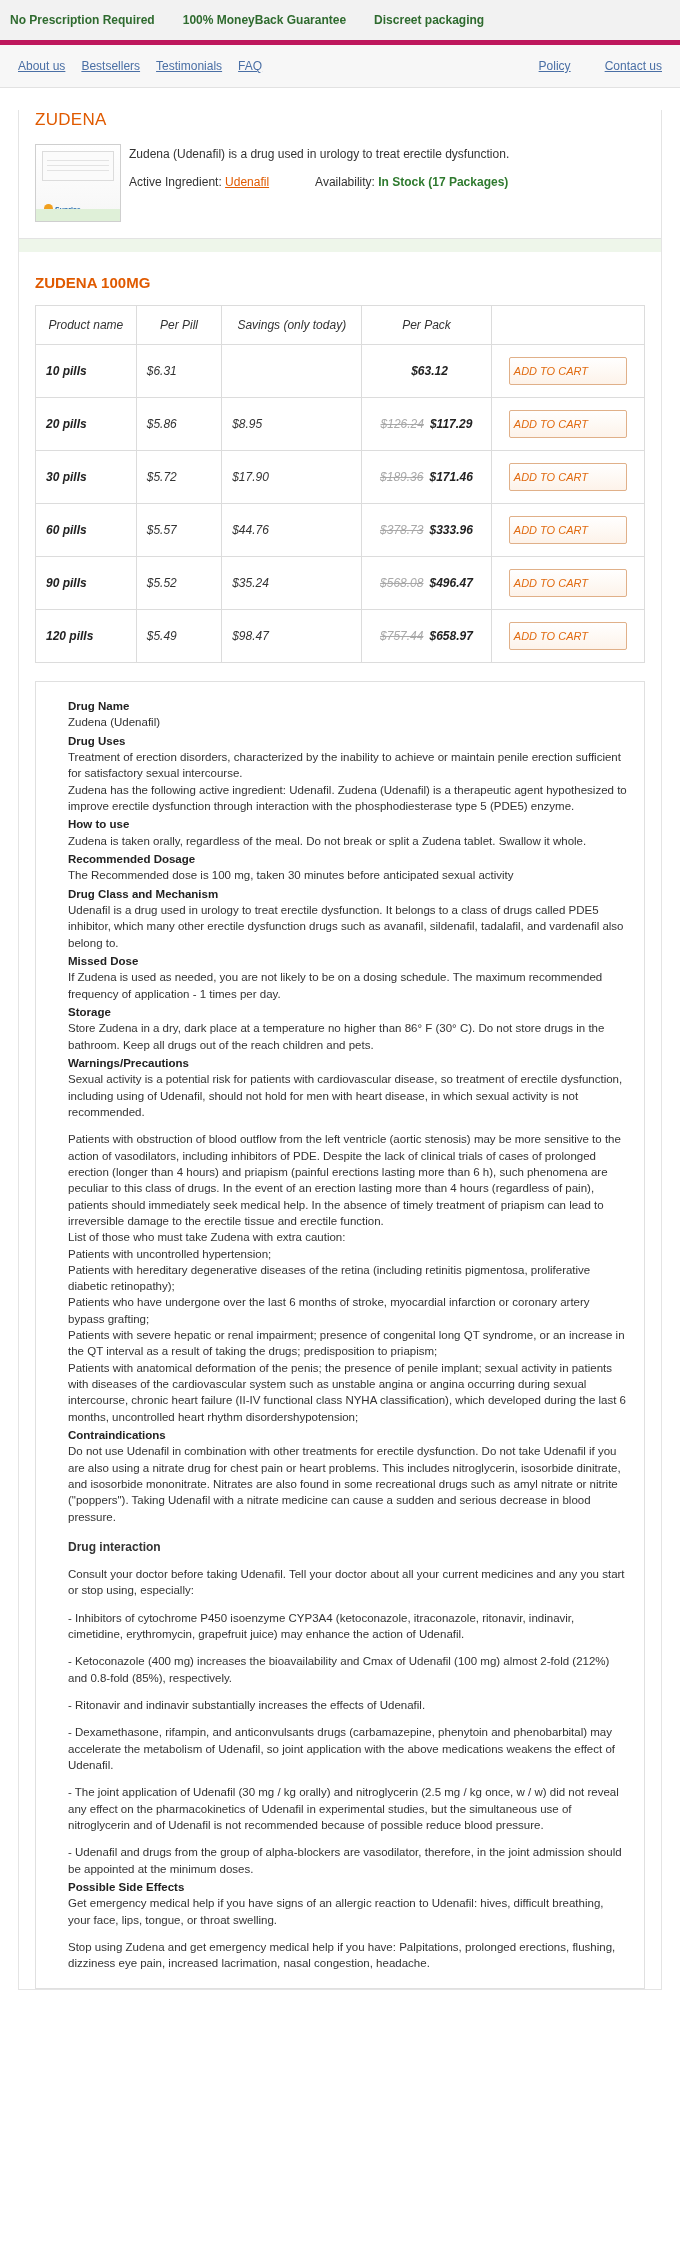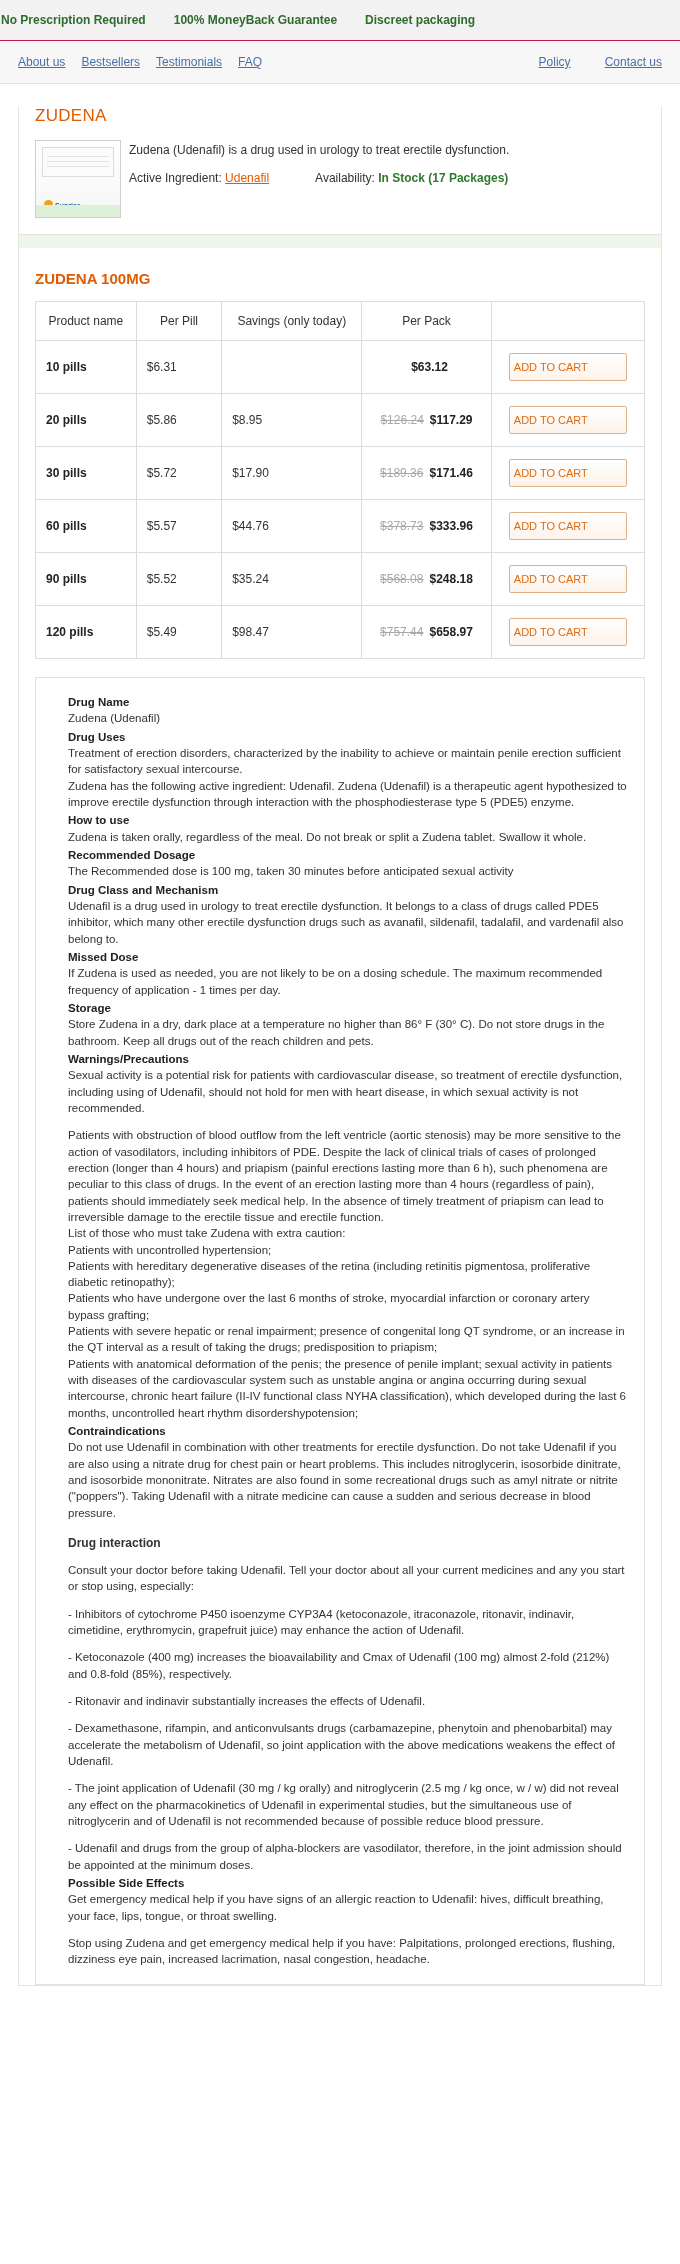--- a/index.html
+++ b/index.html
@@ -14,22 +14,22 @@
   .page {
     width: 680px;
     margin: 0 auto;
     background: #ffffff;
     padding: 0 0 10px 0;
   }
 
   
   .promo-bar {
     background: #f2f2f2;
-    border-bottom: 1px solid #be185d;
-    padding: 13px 1px;
+    border-bottom: 5px solid #be185d;
+    padding: 13px 10px;
     display: flex;
     gap: 28px;
     align-items: center;
     font-size: 12px;
     font-weight: bold;
     color: #2f6b2f;
   }
   .promo-bar .item { white-space: nowrap; }
 
   
@@ -138,20 +138,21 @@
     color: #e05a00;
     font-weight: bold;
     margin: 22px 0 14px 16px;
   }
 
   table.price-table {
     width: calc(100% - 32px);
     margin: 0 16px 18px 16px;
     border-collapse: collapse;
     font-size: 12px;
+    font-style: italic;
   }
   table.price-table th {
     font-weight: normal;
     color: #333;
     padding: 12px 10px;
     border: 1px solid #dcdcdc;
     text-align: center;
     background: #ffffff;
   }
   table.price-table td {
@@ -316,21 +317,21 @@
             </td>
             <td class="cart">
               <span class="btn-cart">ADD TO CART</span>
             </td>
           </tr>
           <tr>
             <td class="qty">90 pills</td>
             <td class="perpill">$5.52</td>
             <td class="savings">$35.24</td>
             <td class="perpack">
-              <span class="old-price">$568.08</span><span class="new-price">$248.18</span>
+              <span class="old-price">$568.08</span><span class="new-price">$496.47</span>
             </td>
             <td class="cart">
               <span class="btn-cart">ADD TO CART</span>
             </td>
           </tr>
           <tr>
             <td class="qty">120 pills</td>
             <td class="perpill">$5.49</td>
             <td class="savings">$98.47</td>
             <td class="perpack">

